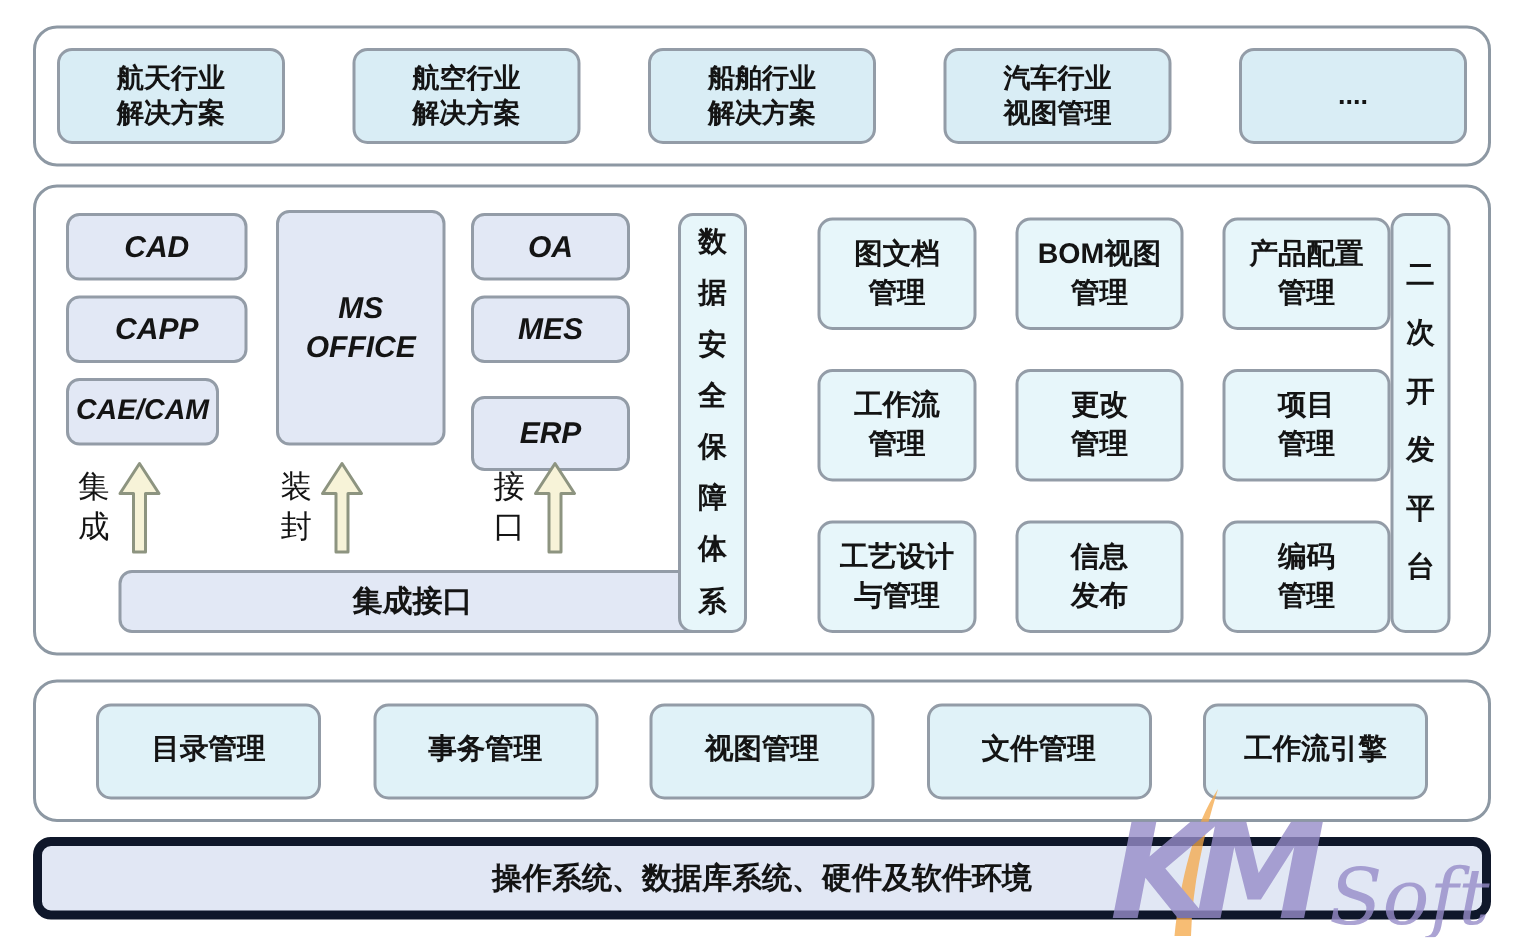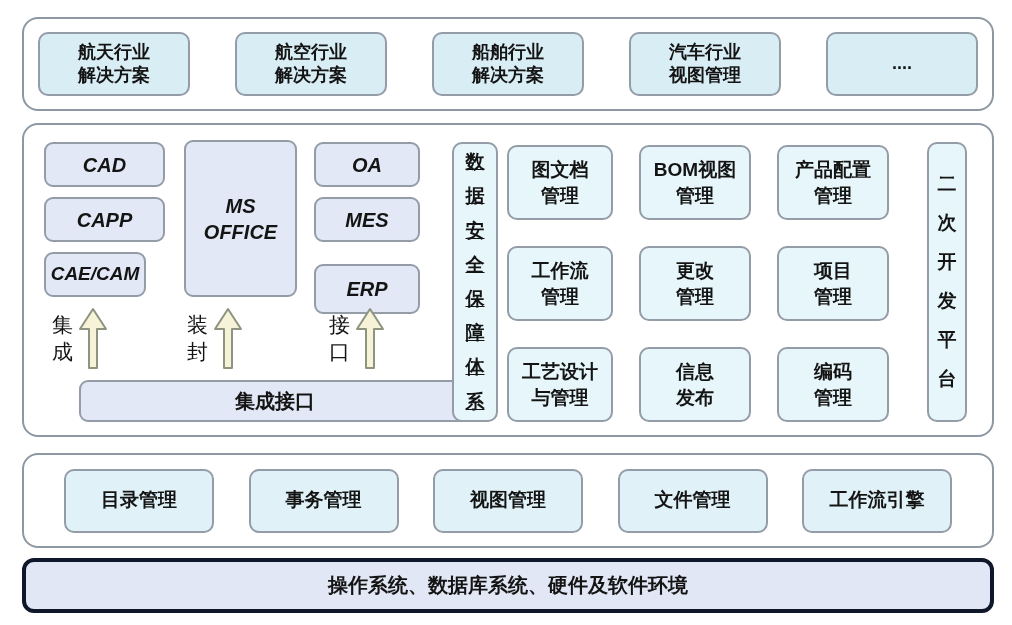--- a/index.html
+++ b/index.html
@@ -48,42 +48,42 @@
   .arrow-group { position: absolute; display: flex; align-items: center; }
   .arrow-label { width: 19px; word-break: break-all; line-break: anywhere;
                  font-weight: normal; font-size: 21px; line-height: 1.3;
                  text-align: center; margin-right: 5px; }
   .arrow-svg { display: block; }
 
   .vbar { position: absolute; border: 2px solid #939ca7; border-radius: 10px;
           display: flex; align-items: center; justify-content: center; }
   .vbar span { display: block; width: 21px; word-break: break-all; line-break: anywhere;
                font-weight: bold; font-size: 19px; text-align: center; }
-  .vbar-security span { line-height: 1.8; text-decoration: underline; }
+  .vbar-security span { line-height: 1.8; }
   .vbar-dev span { line-height: 2.05; }
 
   .bus-bar { position: absolute; left: 18px; top: 255px; width: 392px; height: 42px;
              font-size: 20px; border-radius: 9px; margin-left: 37px; }
 
-  .modules-grid { position: absolute; left: 483px; top: 20px;
+  .modules-grid { position: absolute; left: 521px; top: 20px;
                   display: grid;
                   grid-template-columns: 106px 112px 112px;
                   grid-auto-rows: 75px;
                   column-gap: 30px; row-gap: 27px; gap: 26px; }
   .module-box { font-size: 19px; line-height: 1.35; }
 
   
   .band3 { left: 22px; top: 453px; width: 972px; height: 95px;
            display: flex; align-items: center; justify-content: space-between;
            padding: 0 40px; }
   .svc-box { width: 150px; height: 64px; font-size: 19px; }
 
   
   .band4 { left: 22px; top: 558px; width: 972px; height: 55px;
-           background: #e1e7f4; border: 4px solid #0f172a; border-radius: 12px;
+           background: #e1e7f4; border: 6px solid #0f172a; border-radius: 12px;
            display: flex; align-items: center; justify-content: center;
            font-weight: bold; font-size: 20px; }
 
   
   .watermark { position: absolute; left: 728px; top: 524px; width: 284px; height: 101px;
                pointer-events: none; z-index: 5; }
 </style>
 </head>
 <body>
 
@@ -170,14 +170,23 @@
     <div class="box cyanSvc svc-box">事务管理</div>
     <div class="box cyanSvc svc-box">视图管理</div>
     <div class="box cyanSvc svc-box">文件管理</div>
     <div class="box cyanSvc svc-box">工作流引擎</div>
   </div>
 
   <div class="band4" style="position:absolute;">
     <span>操作系统、数据库系统、硬件及软件环境</span>
   </div>
 
+  <div class="watermark">
+    <svg width="284" height="101" viewBox="0 0 284 101">
+      <g opacity="0.8">
+        <path d="M55,100 C59,62 68,26 84,2 C74,34 67,66 66,100 Z" fill="#f4a848" opacity="0.95"></path>
+        <text x="12" y="88" font-family="'DejaVu Sans', sans-serif" font-size="88" font-weight="bold" font-style="italic" letter-spacing="-12" fill="#968cc8">KM</text>
+        <text x="158" y="92" font-family="'DejaVu Serif', serif" font-size="52" font-style="italic" fill="#968cc8">Soft</text>
+      </g>
+    </svg>
+  </div>
 
 </div>
 
 </body></html>

